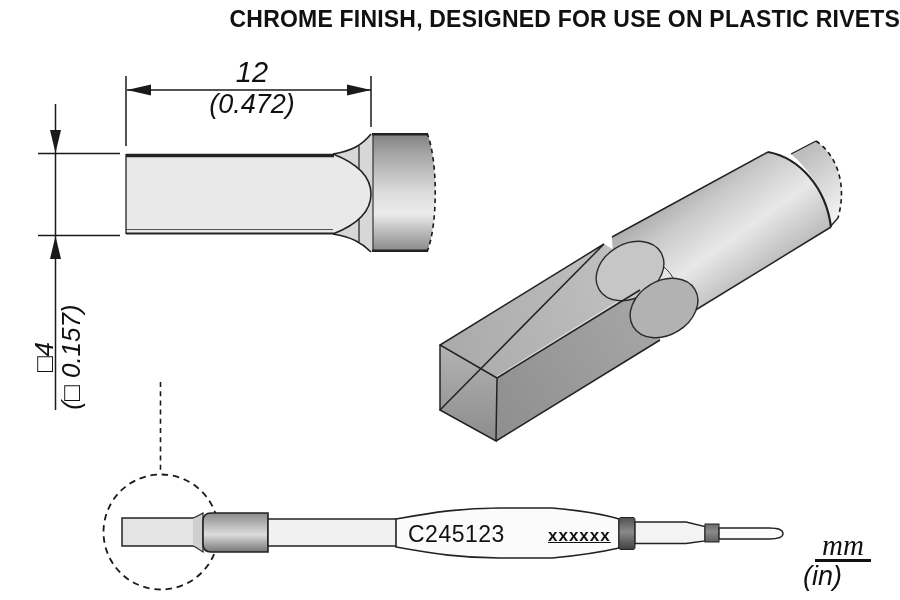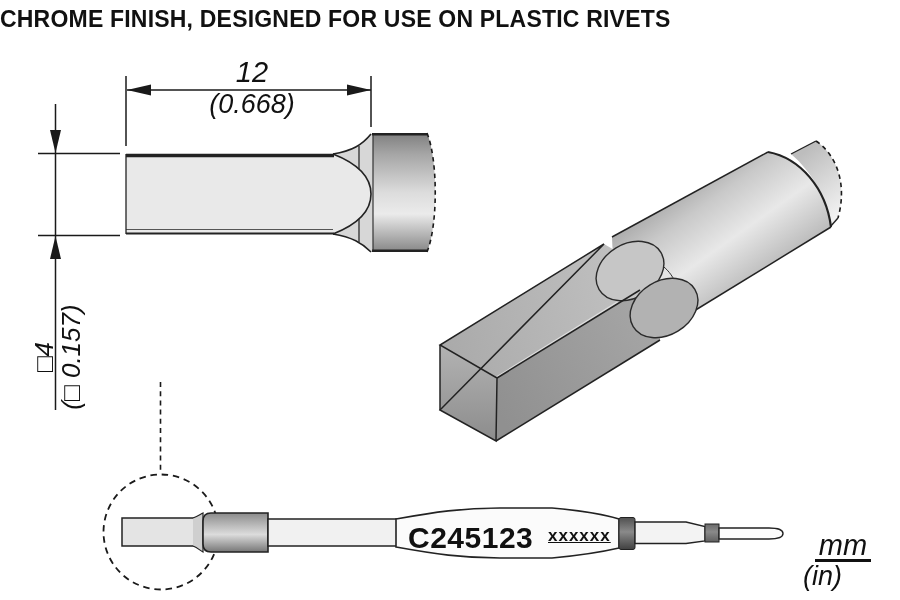--- a/index.html
+++ b/index.html
@@ -2,31 +2,31 @@
 <html><head>
 <meta charset="utf-8">
 <style>
   html,body{margin:0;padding:0;background:#fff;}
   #stage{
     position:relative;width:900px;height:600px;background:#fff;overflow:hidden;
     font-family:"Liberation Sans","DejaVu Sans",sans-serif;color:#111;
   }
   #lineart{position:absolute;left:0;top:0;}
   .txt{position:absolute;white-space:nowrap;color:#111;}
-  .title{left:0;top:6px;width:900px;text-align:left;font-size:23px;font-weight:bold;letter-spacing:.2px;}
+  .title{left:0;top:6px;width:900px;text-align:right;font-size:23px;font-weight:bold;letter-spacing:.2px;}
   .dim-mm{left:190px;top:56px;width:124px;text-align:center;font-size:29px;font-style:italic;}
   .dim-in{left:190px;top:89px;width:124px;text-align:center;font-size:27px;font-style:italic;}
   .dim-vert{
     left:-10px;top:330px;width:136px;text-align:center;
     font-size:26px;font-style:italic;line-height:27px;
     transform:rotate(-90deg);transform-origin:center;white-space:nowrap;
   }
-  .model{left:408px;top:521px;font-size:30px;font-weight:bold;letter-spacing:.5px;}
+  .model{left:408px;top:521px;font-size:23px;font-weight:normal;letter-spacing:.5px;}
   .marking{left:548px;top:526px;font-size:17px;font-weight:bold;letter-spacing:1px;text-decoration:underline;}
-  .units-mm{left:803px;top:529px;width:80px;text-align:center;font-size:29px;font-style:italic;}
+  .units-mm{left:803px;top:529px;width:80px;text-align:center;font-size:29px;font-style:italic;font-family:Liberation Serif, serif;}
   .units-line{position:absolute;left:815px;top:559px;width:56px;height:2.5px;background:#111;}
   .units-in{left:803px;top:561px;width:80px;text-align:left;font-size:27px;font-style:italic;}
 </style>
 </head>
 <body>
 
 <div id="stage">
 
   <svg id="lineart" width="900" height="600" viewBox="0 0 900 600">
     <defs>
@@ -164,21 +164,21 @@
 
       <rect x="705" y="524" width="14" height="18" fill="url(#gradBand)" stroke="#222" stroke-width="1"></rect>
 
       <path d="M719,528 L769,528 C780,528 783,531 783,533.5 C783,536 780,539 769,539 L719,539 Z" fill="#fcfcfc" stroke="#222" stroke-width="1.4"></path>
     </g>
   </svg>
 
   <div class="txt title">CHROME FINISH, DESIGNED FOR USE ON PLASTIC RIVETS</div>
 
   <div class="txt dim-mm">12</div>
-  <div class="txt dim-in">(0.668)</div>
+  <div class="txt dim-in">(0.472)</div>
 
   <div class="txt dim-vert">
     <div>□4</div>
     <div>(□ 0.157)</div>
   </div>
 
   <div class="txt model">C245123</div>
   <div class="txt marking">xxxxxx</div>
 
   <div class="txt units-mm">mm</div>

